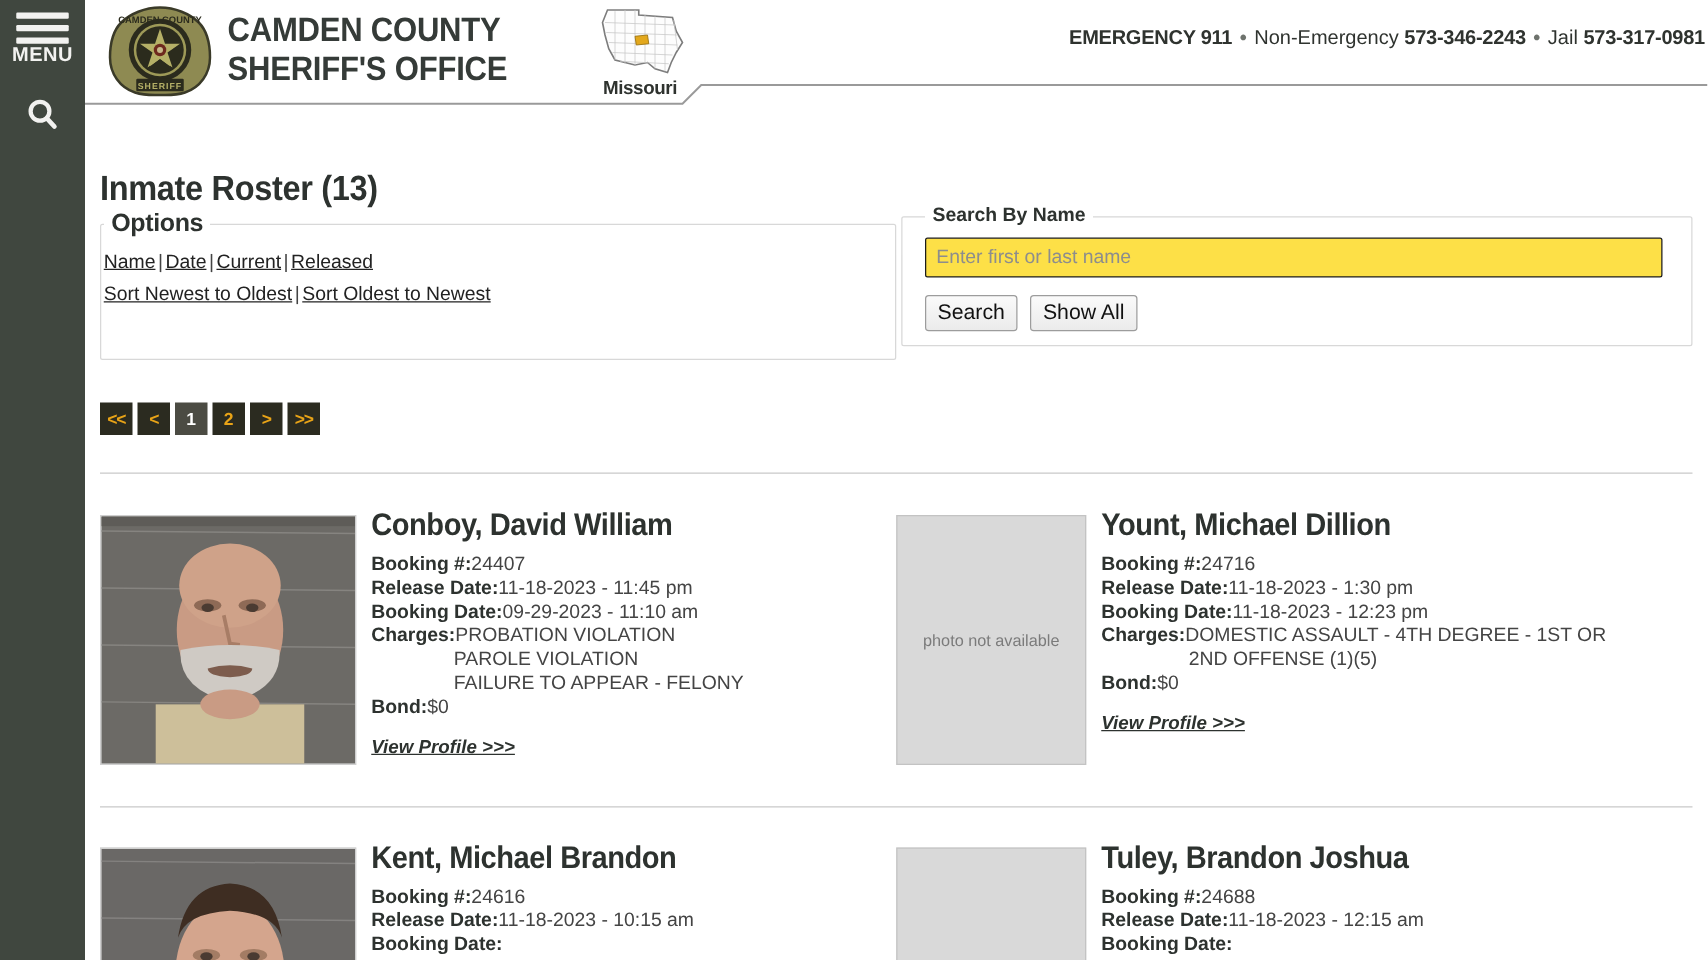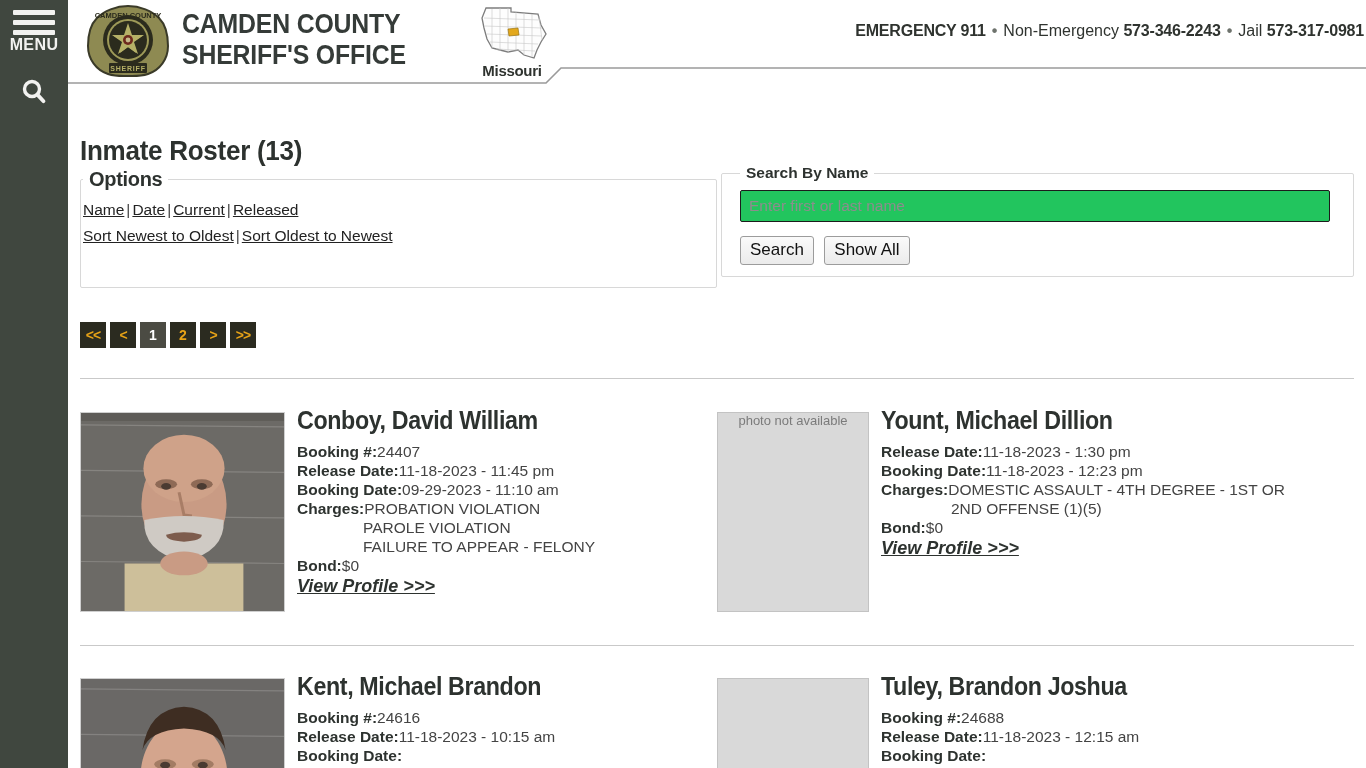--- a/index.html
+++ b/index.html
@@ -150,21 +150,21 @@
     display: block;
     width: 590px; height: 32px;
     margin-top: 6px;
     border: 1px solid #1c1c1c;
     border-radius: 2px;
     padding: 0 8px;
     font-family: "Liberation Sans", sans-serif;
     font-size: 15.5px;
     color: #222;
     outline: none;
-    background: #22c55e;
+    background: #fde047;
   }
   #name-input::placeholder { color: #8d8d8d; }
   .btn-row { margin-top: 14px; }
   .btn {
     font-family: "Liberation Sans", sans-serif;
     font-size: 17px;
     color: #111;
     background: linear-gradient(#fafafa, #ebebeb);
     border: 1px solid #9c9c9c;
     border-radius: 3px;
@@ -210,21 +210,21 @@
 
   .photo {
     position: absolute; left: 0; top: 12px;
     width: 205px; height: 200px;
     border: 1px solid #cfcfcf;
     overflow: hidden;
     background: #d8d8d8;
   }
   .photo.placeholder {
     width: 152px; height: 200px;
-    display: flex; align-items: flex-start; justify-content: center;
+    display: flex; align-items: center; justify-content: center;
     background: #d9d9d9;
     border: 1px solid #c3c3c3;
   }
   .photo.placeholder span {
     font-family: "Liberation Sans", sans-serif;
     font-size: 13px;
     color: #7b7b7b;
   }
   .mug { display: block; width: 100%; height: 100%; }
 
@@ -255,25 +255,25 @@
   .charge-extra {
     font-family: "Liberation Sans", sans-serif;
     font-size: 15.5px;
     line-height: 19px;
     color: #444;
     padding-left: 66px;
   }
   .charge-extra.narrow { padding-left: 70px; }
   .viewlink {
     display: inline-block;
-    margin-top: 1px;
+    margin-top: 14px;
     font-family: "Liberation Sans", sans-serif;
     font-style: italic;
     font-weight: bold;
-    font-size: 18px;
+    font-size: 15px;
     color: #2d322f;
     text-decoration: underline;
     cursor: pointer;
   }
 </style>
 </head>
 <body>
 
 <div id="sidebar">
   <div class="hamburger">
@@ -434,20 +434,23 @@
       </div>
     </div>
 
     <div class="inmate-card right">
       <div class="photo placeholder">
         <span>photo not available</span>
       </div>
       <div class="info with-ph2">
         <div class="iname">Yount, Michael Dillion</div>
         <div class="fline">
+          <b>Booking #:</b><span>24716</span>
+        </div>
+        <div class="fline">
           <b>Release Date:</b><span>11-18-2023 - 1:30 pm</span>
         </div>
         <div class="fline">
           <b>Booking Date:</b><span>11-18-2023 - 12:23 pm</span>
         </div>
         <div class="fline">
           <b>Charges:</b><span>DOMESTIC ASSAULT - 4TH DEGREE - 1ST OR</span>
         </div>
         <div class="charge-extra narrow">2ND OFFENSE (1)(5)</div>
         <div class="fline">

